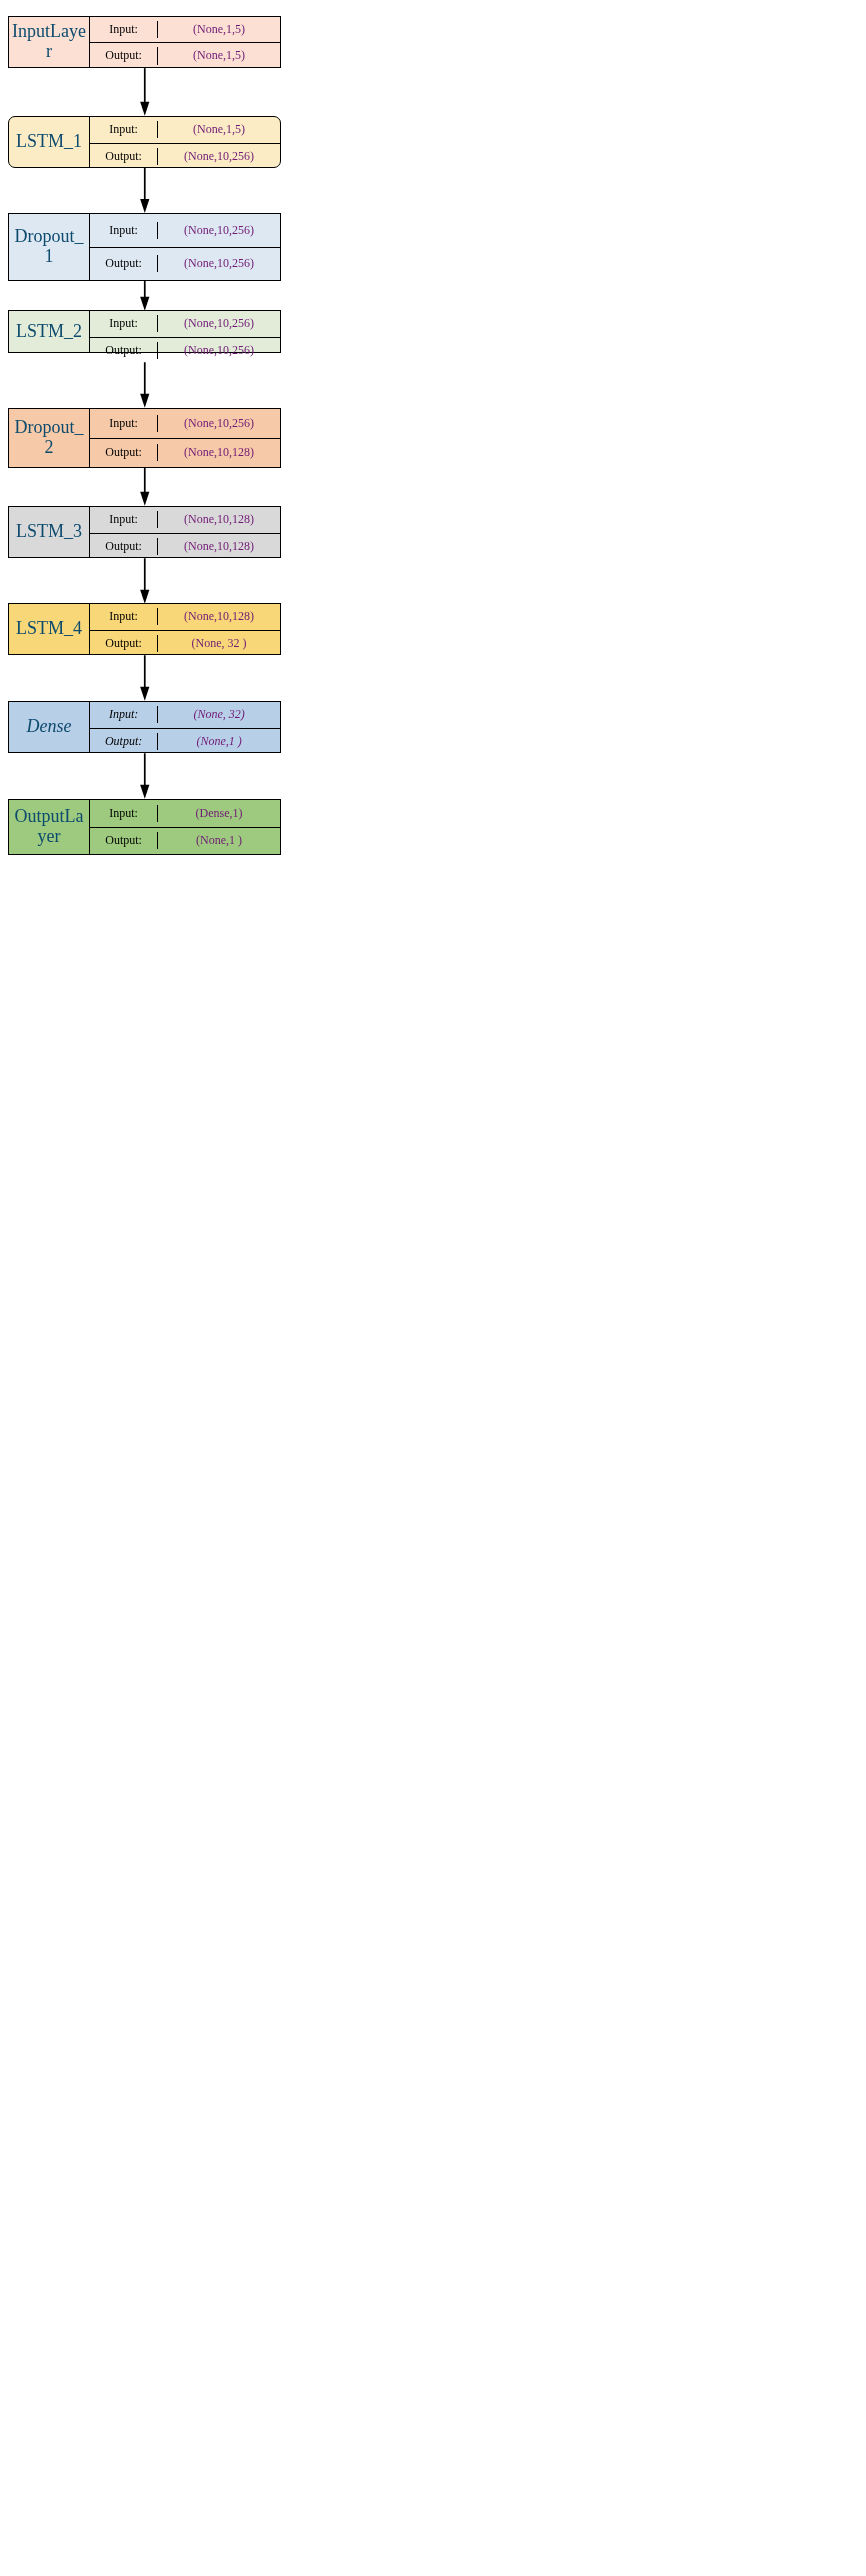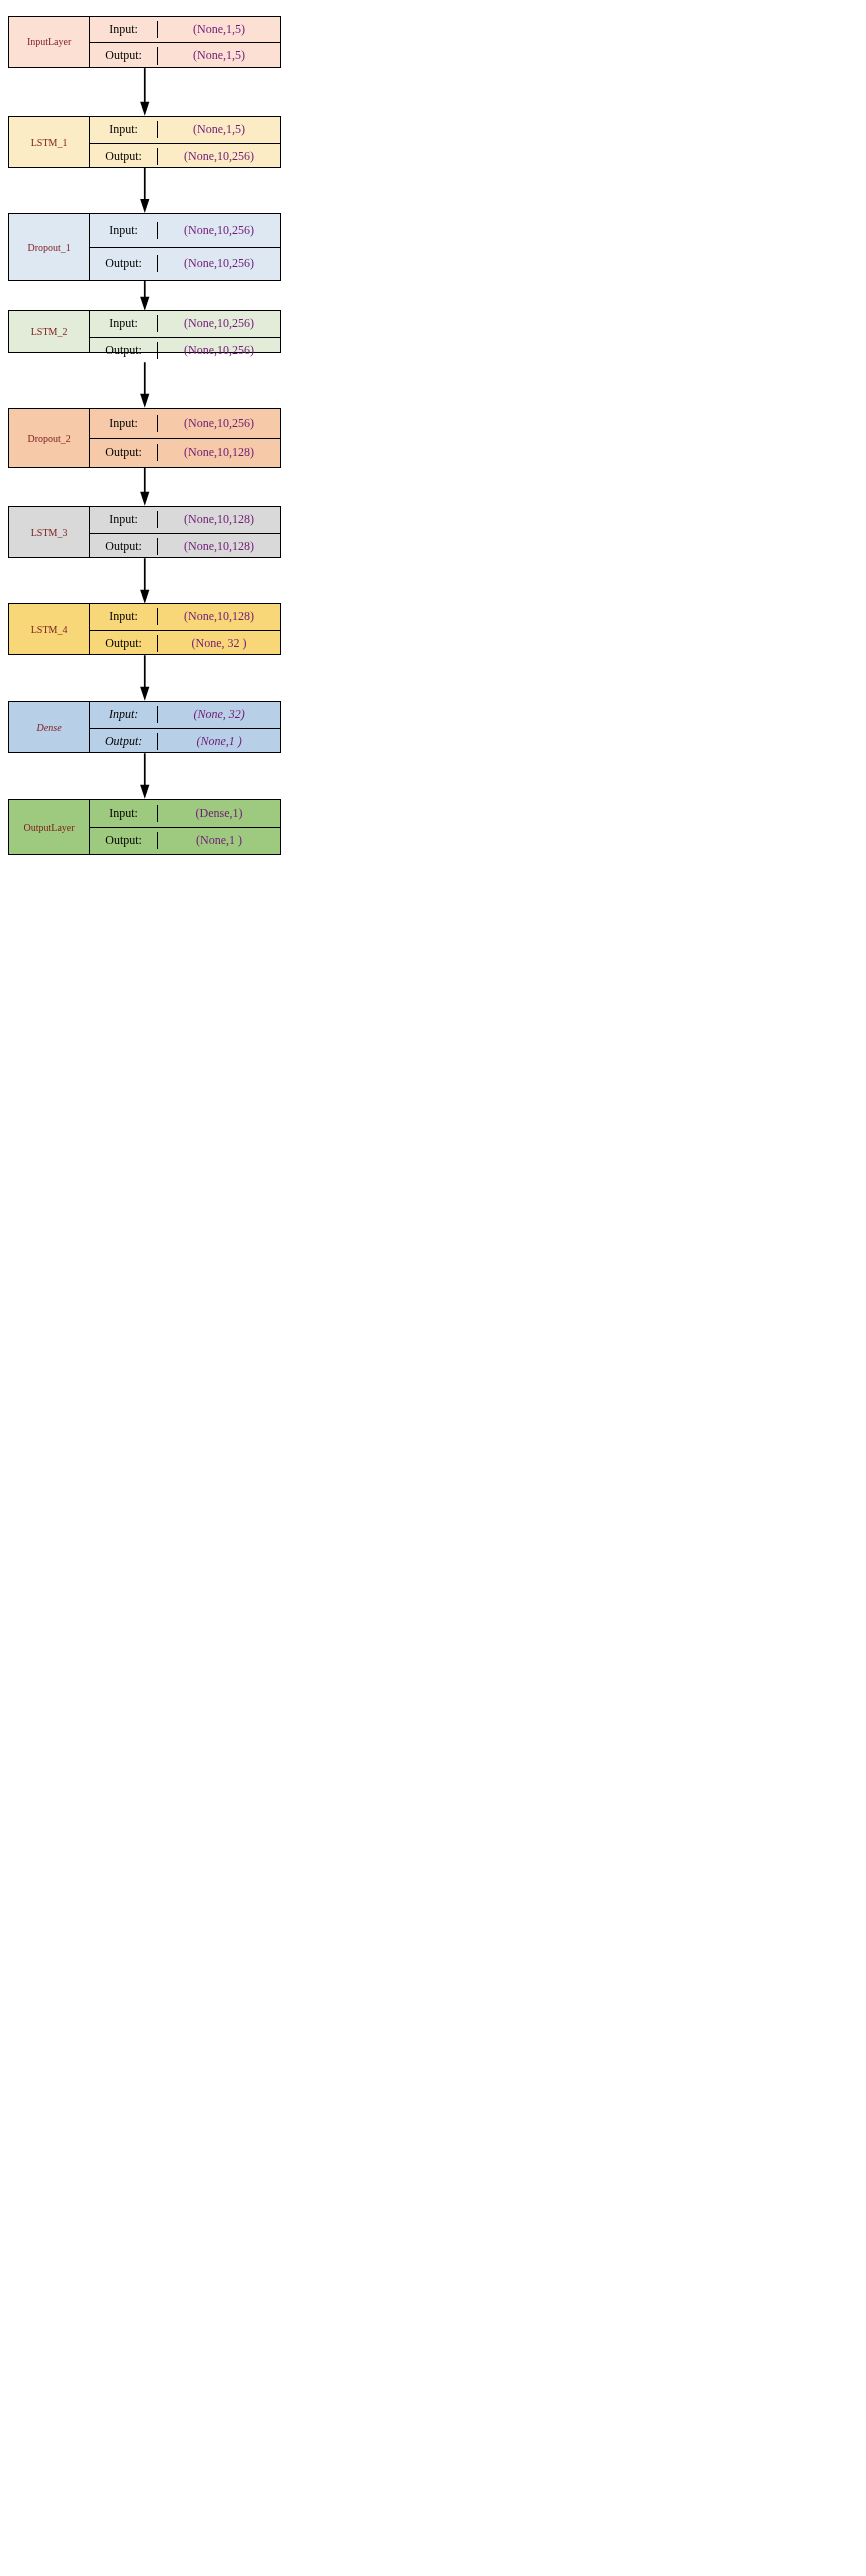--- a/index.html
+++ b/index.html
@@ -32,23 +32,23 @@
     display: flex;
     flex-direction: row;
     align-items: stretch;
   }
   .layer-name {
     flex: 0 0 81px;
     display: flex;
     align-items: center;
     justify-content: center;
     text-align: center;
-    font-size: 10px;
+    font-size: 18px;
     line-height: 1.1;
-    color: #7f1d1d;
+    color: #0c4a6e;
     padding: 1.1px 2.2px;
     box-sizing: border-box;
     border-right: 1.1px solid #000000;
     word-break: break-word;
   }
   .io-table {
     flex: 1 1 auto;
     display: flex;
     flex-direction: column;
   }
@@ -155,21 +155,21 @@
         <div class="io-row first">
           <div class="io-key">Input:</div>
           <div class="io-val">(None,1,5)</div>
         </div>
         <div class="io-row">
           <div class="io-key">Output:</div>
           <div class="io-val">(None,1,5)</div>
         </div>
       </div>
     </div>
-    <div class="layer-block" style="top: 116px; height: 52px; background: rgb(252, 236, 197); border-color: rgb(0, 0, 0);">
+    <div class="layer-block" style="top: 116px; height: 52px; background: rgb(252, 236, 197); border-color: rgb(0, 0, 0); border-radius: 7px;">
       <div class="layer-name">LSTM_1</div>
       <div class="io-table">
         <div class="io-row first">
           <div class="io-key">Input:</div>
           <div class="io-val">(None,1,5)</div>
         </div>
         <div class="io-row">
           <div class="io-key">Output:</div>
           <div class="io-val">(None,10,256)</div>
         </div>

